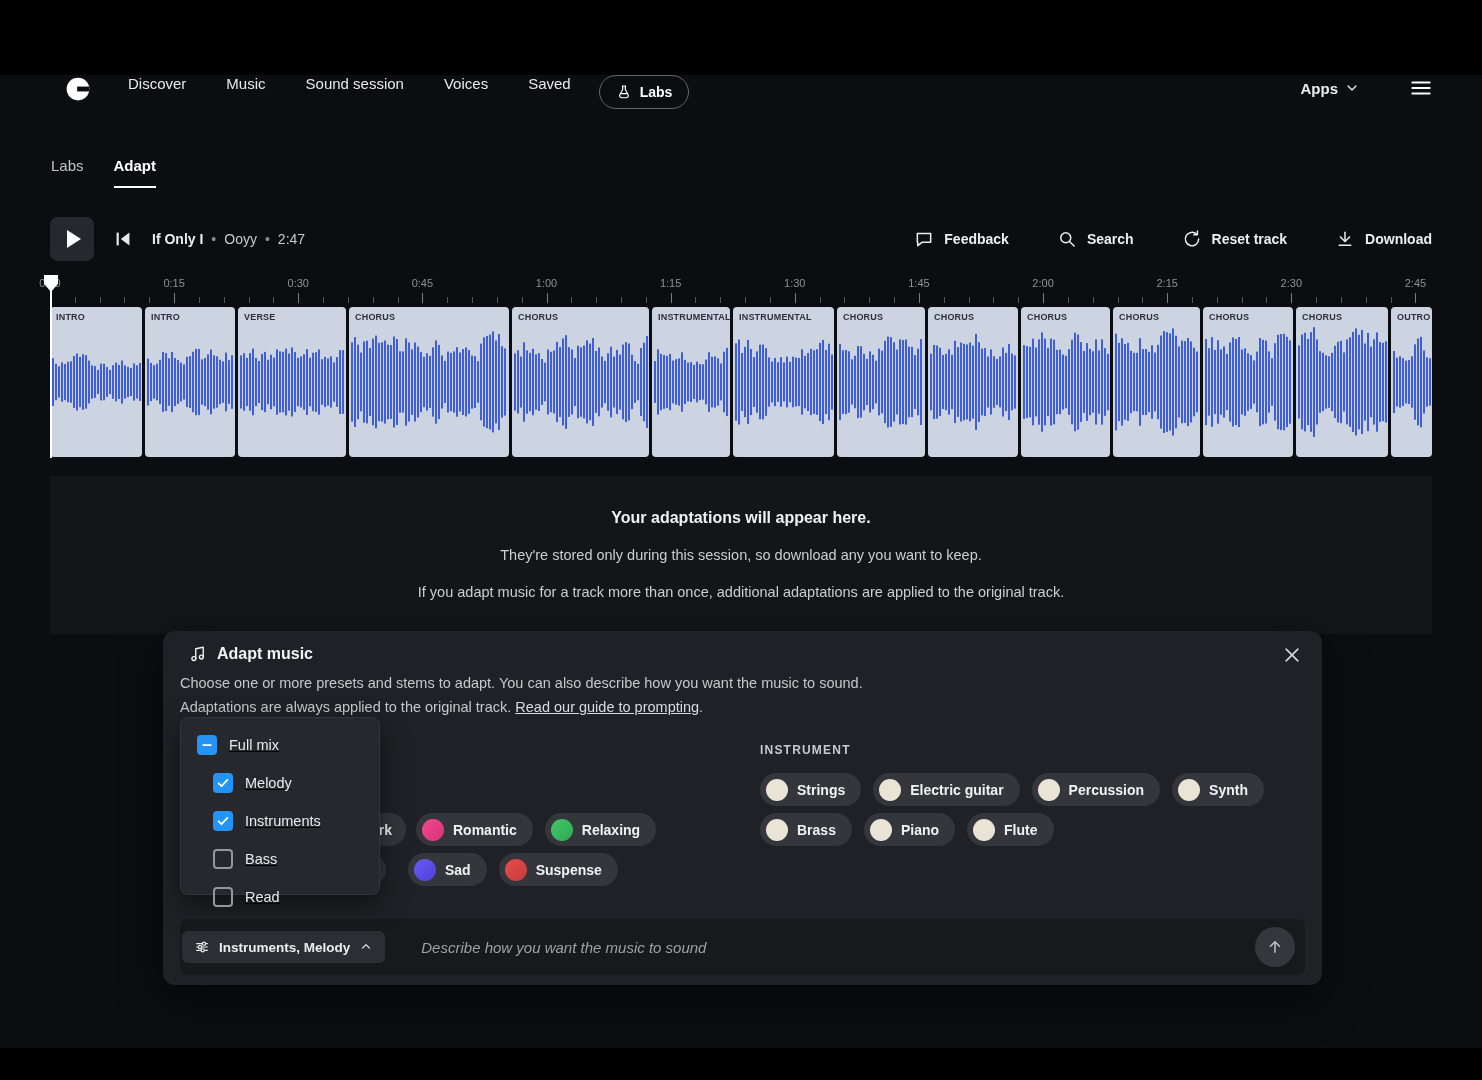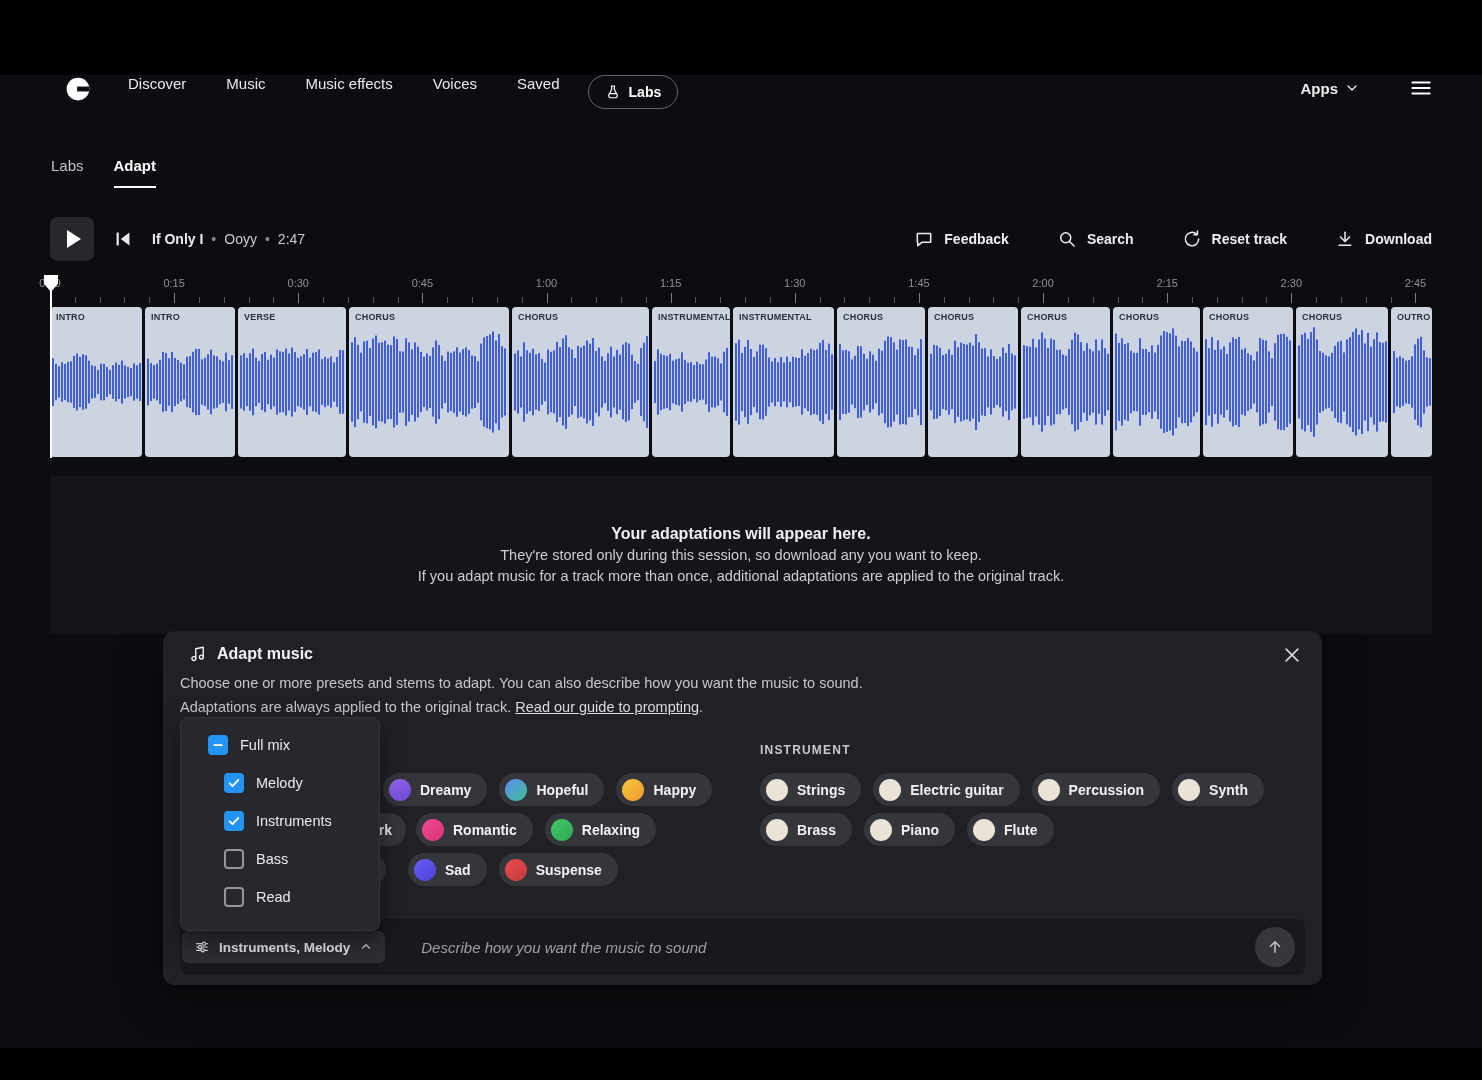--- a/index.html
+++ b/index.html
@@ -55,36 +55,36 @@
   .segments{display:flex;gap:3px;margin:4px 50px 0;height:150px;}
   .segment{position:relative;background:#ccd4e2;border-radius:4px;overflow:hidden;min-width:0;}
   .seg-label{position:absolute;top:5px;left:6px;font-size:9px;font-weight:700;color:#2e3038;letter-spacing:.2px;z-index:2;white-space:nowrap;}
   .segment svg{position:absolute;inset:0;width:100%;height:100%;fill:#3f5ed7;}
 
   
   .playhead-marker{position:absolute;left:44px;top:200px;width:14px;height:17px;background:#fff;clip-path:polygon(0 0,100% 0,100% 52%,50% 100%,0 52%);z-index:3;}
   .playhead-line{position:absolute;left:50px;top:214px;width:2px;height:169px;background:#fff;z-index:3;}
 
   
-  .adaptations{margin:19px 50px 0;height:158px;background:#141518;display:flex;flex-direction:column;align-items:center;justify-content:center;gap:4px;text-align:center;}
+  .adaptations{margin:19px 50px 0;height:158px;background:#141518;display:flex;flex-direction:column;align-items:center;justify-content:center;gap:20px;text-align:center;}
   .adaptations h3{margin:0;font-size:16px;font-weight:700;color:#f1f1f3;}
   .adaptations p{margin:0;font-size:14.5px;color:#cdced2;line-height:17px;}
 
   
   .modal{position:absolute;left:163px;top:556px;width:1159px;height:354px;background:#1f2126;border-radius:12px;box-shadow:0 12px 40px rgba(0,0,0,.55);z-index:4;}
   .modal-head{position:absolute;left:26px;top:14px;display:flex;align-items:flex-end;gap:10px;color:#f2f2f4;}
   .modal-title{font-size:16px;font-weight:700;}
   .close-btn{position:absolute;right:20px;top:14px;color:#d5d5d9;}
   .desc{position:absolute;left:17px;font-size:14.5px;color:#c7c8cc;}
   .desc1{top:44px;}
   .desc2{top:68px;}
   .desc a{color:#dadbe0;text-decoration:underline;}
 
   
-  .dropdown{position:absolute;left:17px;top:86px;width:200px;height:214px;background:#26282d;border:1px solid #34353b;border-radius:8px;box-shadow:0 10px 26px rgba(0,0,0,.5);z-index:20;padding:8px 11px;box-sizing:border-box;}
+  .dropdown{position:absolute;left:17px;top:86px;width:200px;height:178px;background:#26282d;border:1px solid #34353b;border-radius:8px;box-shadow:0 10px 26px rgba(0,0,0,.5);z-index:20;padding:8px 0;box-sizing:border-box;text-decoration:underline;}
   .dd-row{display:flex;align-items:center;gap:12px;height:38px;padding-left:16px;}
   .dd-row.indent{padding-left:32px;}
   .dd-label{font-size:14.5px;color:#eaeaee;}
   .cb{width:20px;height:20px;border-radius:4px;border:2px solid #96979d;box-sizing:border-box;flex:0 0 auto;display:flex;align-items:center;justify-content:center;}
   .cb.on{border:none;background:#2494f4;color:#fff;}
   .cb.on svg{width:14px;height:14px;}
 
   
   .chip{display:inline-flex;align-items:center;gap:9px;height:33px;padding:0 16px 0 6px;background:#34363c;border-radius:17px;color:#f2f2f4;font-size:14px;font-weight:600;white-space:nowrap;}
   .chip .dot{width:22px;height:22px;border-radius:50%;flex:0 0 auto;}
@@ -118,21 +118,21 @@
     <header class="nav">
       <button class="logo icon">
         <svg viewBox="0 0 32 32">
             <circle cx="16" cy="16" r="13" fill="#fff"></circle>
             <rect x="15" y="13.2" width="14" height="5.6" fill="#0c0d10"></rect>
           </svg>
       </button>
       <nav class="nav-items" id="nav-items">
           <button class="nav-item">Discover</button>
           <button class="nav-item">Music</button>
-          <button class="nav-item">Music effects</button>
+          <button class="nav-item">Sound session</button>
           <button class="nav-item">Voices</button>
           <button class="nav-item">Saved</button>
         </nav>
       <button class="labs-pill">
         <span class="icon i16">
             <svg viewBox="0 0 24 24" fill="none" stroke="currentColor" stroke-width="1.8" stroke-linecap="round" stroke-linejoin="round">
               <path d="M9.5 3h5M10 3v5.2L5.8 16a3.2 3.2 0 0 0 2.9 4.6h6.6a3.2 3.2 0 0 0 2.9-4.6L14 8.2V3"></path>
               <path d="M7.3 14.5h9.4"></path>
             </svg>
           </span>
@@ -830,34 +830,20 @@
         <span>Adaptations are always applied to the original track. </span><a href="#">Read our guide to prompting</a><span>.</span>
       </p>
       <p class="desc desc1" style="margin:0;">Choose one or more presets and stems to adapt. You can also describe how you want the music to sound.</p>
 
       <div class="chip partial partial-2">
           <span>rk</span>
         </div>
       <div class="chip partial partial-3">
           <span>s</span>
         </div>
-      <div class="chip-row preset-row-1" id="preset-row-1">
-          <div class="chip">
-            <span class="dot" style="background:linear-gradient(135deg,#9b6df2,#6a46d8)"></span>
-            <span>Dreamy</span>
-          </div>
-          <div class="chip">
-            <span class="dot" style="background:linear-gradient(135deg,#5b8cf5,#3fbf8f)"></span>
-            <span>Hopeful</span>
-          </div>
-          <div class="chip">
-            <span class="dot" style="background:linear-gradient(135deg,#f7c63e,#f09a2e)"></span>
-            <span>Happy</span>
-          </div>
-        </div>
       <div class="chip-row preset-row-2" id="preset-row-2">
           <div class="chip">
             <span class="dot" style="background:linear-gradient(135deg,#f2498f,#d8327a)"></span>
             <span>Romantic</span>
           </div>
           <div class="chip">
             <span class="dot" style="background:linear-gradient(135deg,#43c767,#2ea854)"></span>
             <span>Relaxing</span>
           </div>
         </div>

